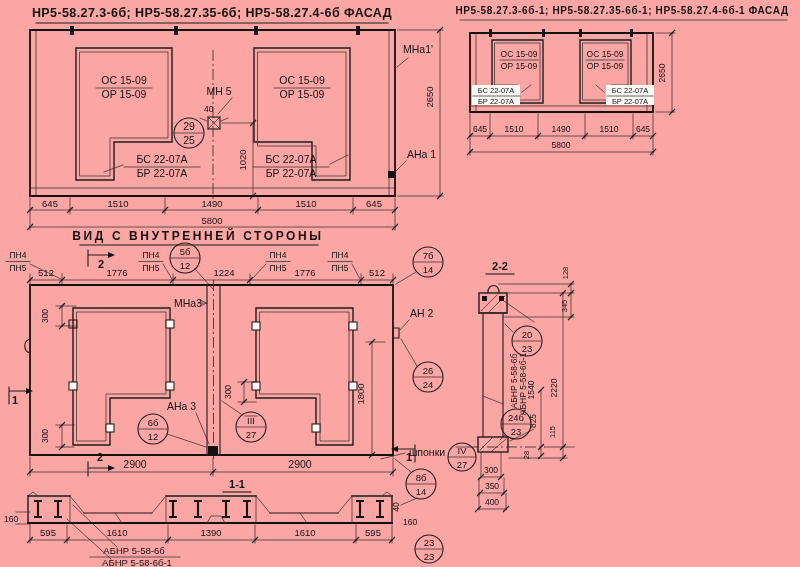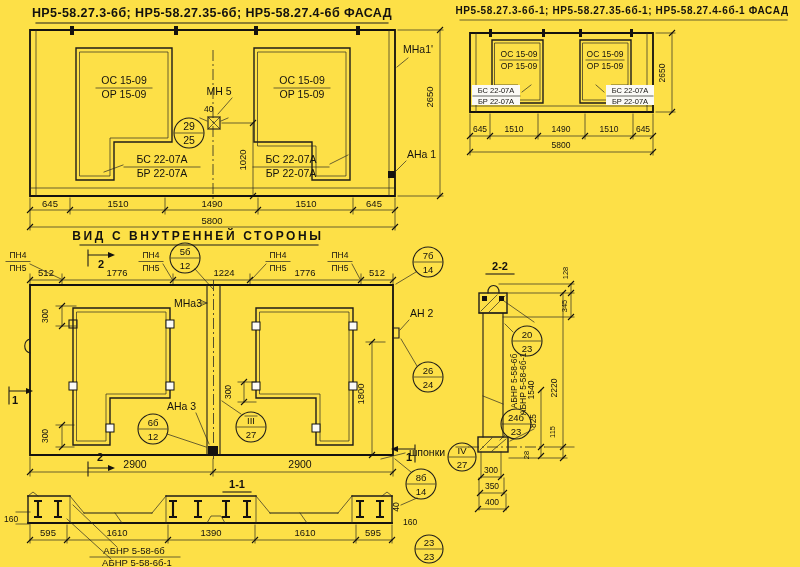--- a/index.html
+++ b/index.html
@@ -1,16 +1,16 @@
 <!DOCTYPE html>
 <html><head>
 <meta charset="utf-8">
 <style>
   html,body{margin:0;padding:0;background:#e8e6e1;}
-  .sheet{width:800px;height:567px;background:#fde047;position:relative;overflow:hidden;}
+  .sheet{width:800px;height:567px;background:#fca5a5;position:relative;overflow:hidden;}
   svg{display:block}
   .s{stroke:#1f1d1a;fill:none;stroke-width:1.1;stroke-linecap:square}
   .s13{stroke:#1f1d1a;fill:none;stroke-width:1.4;stroke-linecap:square}
   .s2{stroke:#14120f;fill:none;stroke-width:1.8;stroke-linecap:square}
   .s07{stroke:#2a2824;fill:none;stroke-width:0.7;stroke-linecap:square}
   .tk{stroke:#14120f;stroke-width:1.1}
   .dd{stroke:#2a2824;fill:none;stroke-width:0.8;stroke-dasharray:11 3 2 3}
   .ib{stroke:#14120f;fill:none;stroke-width:2.1}
   .f{fill:#14120f;stroke:none}
   .wb{fill:#fbfaf6;stroke:none}

